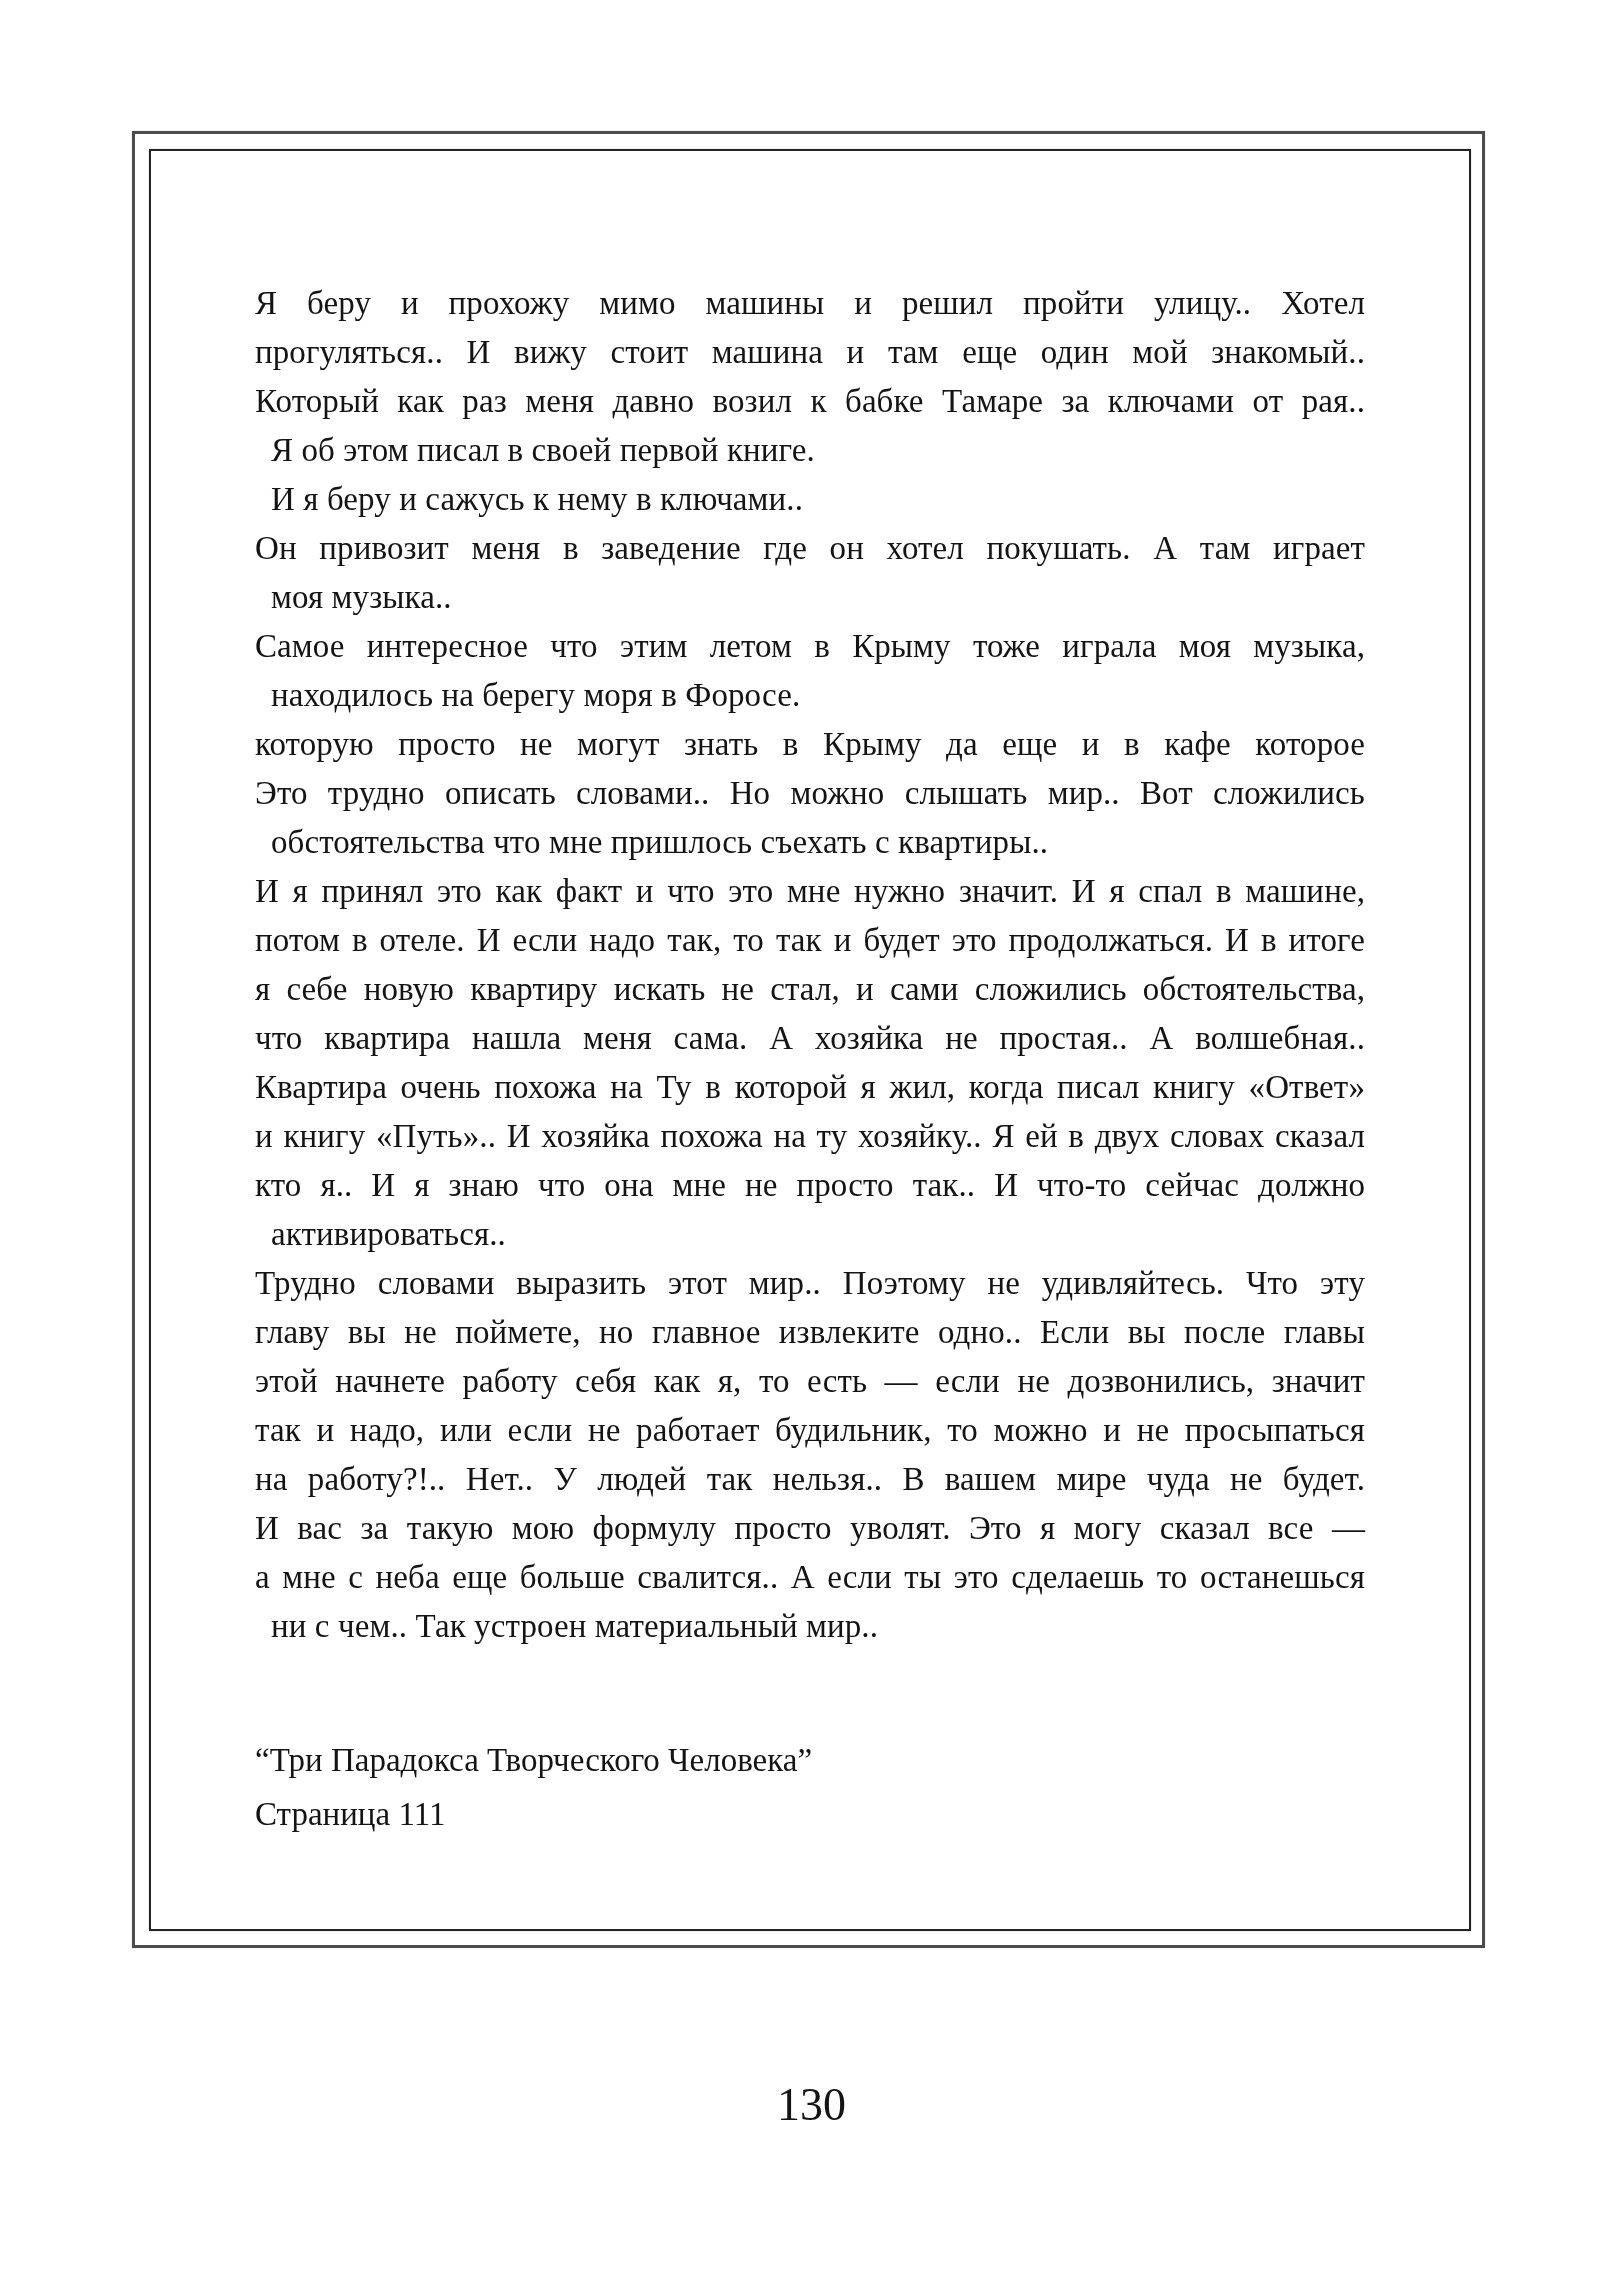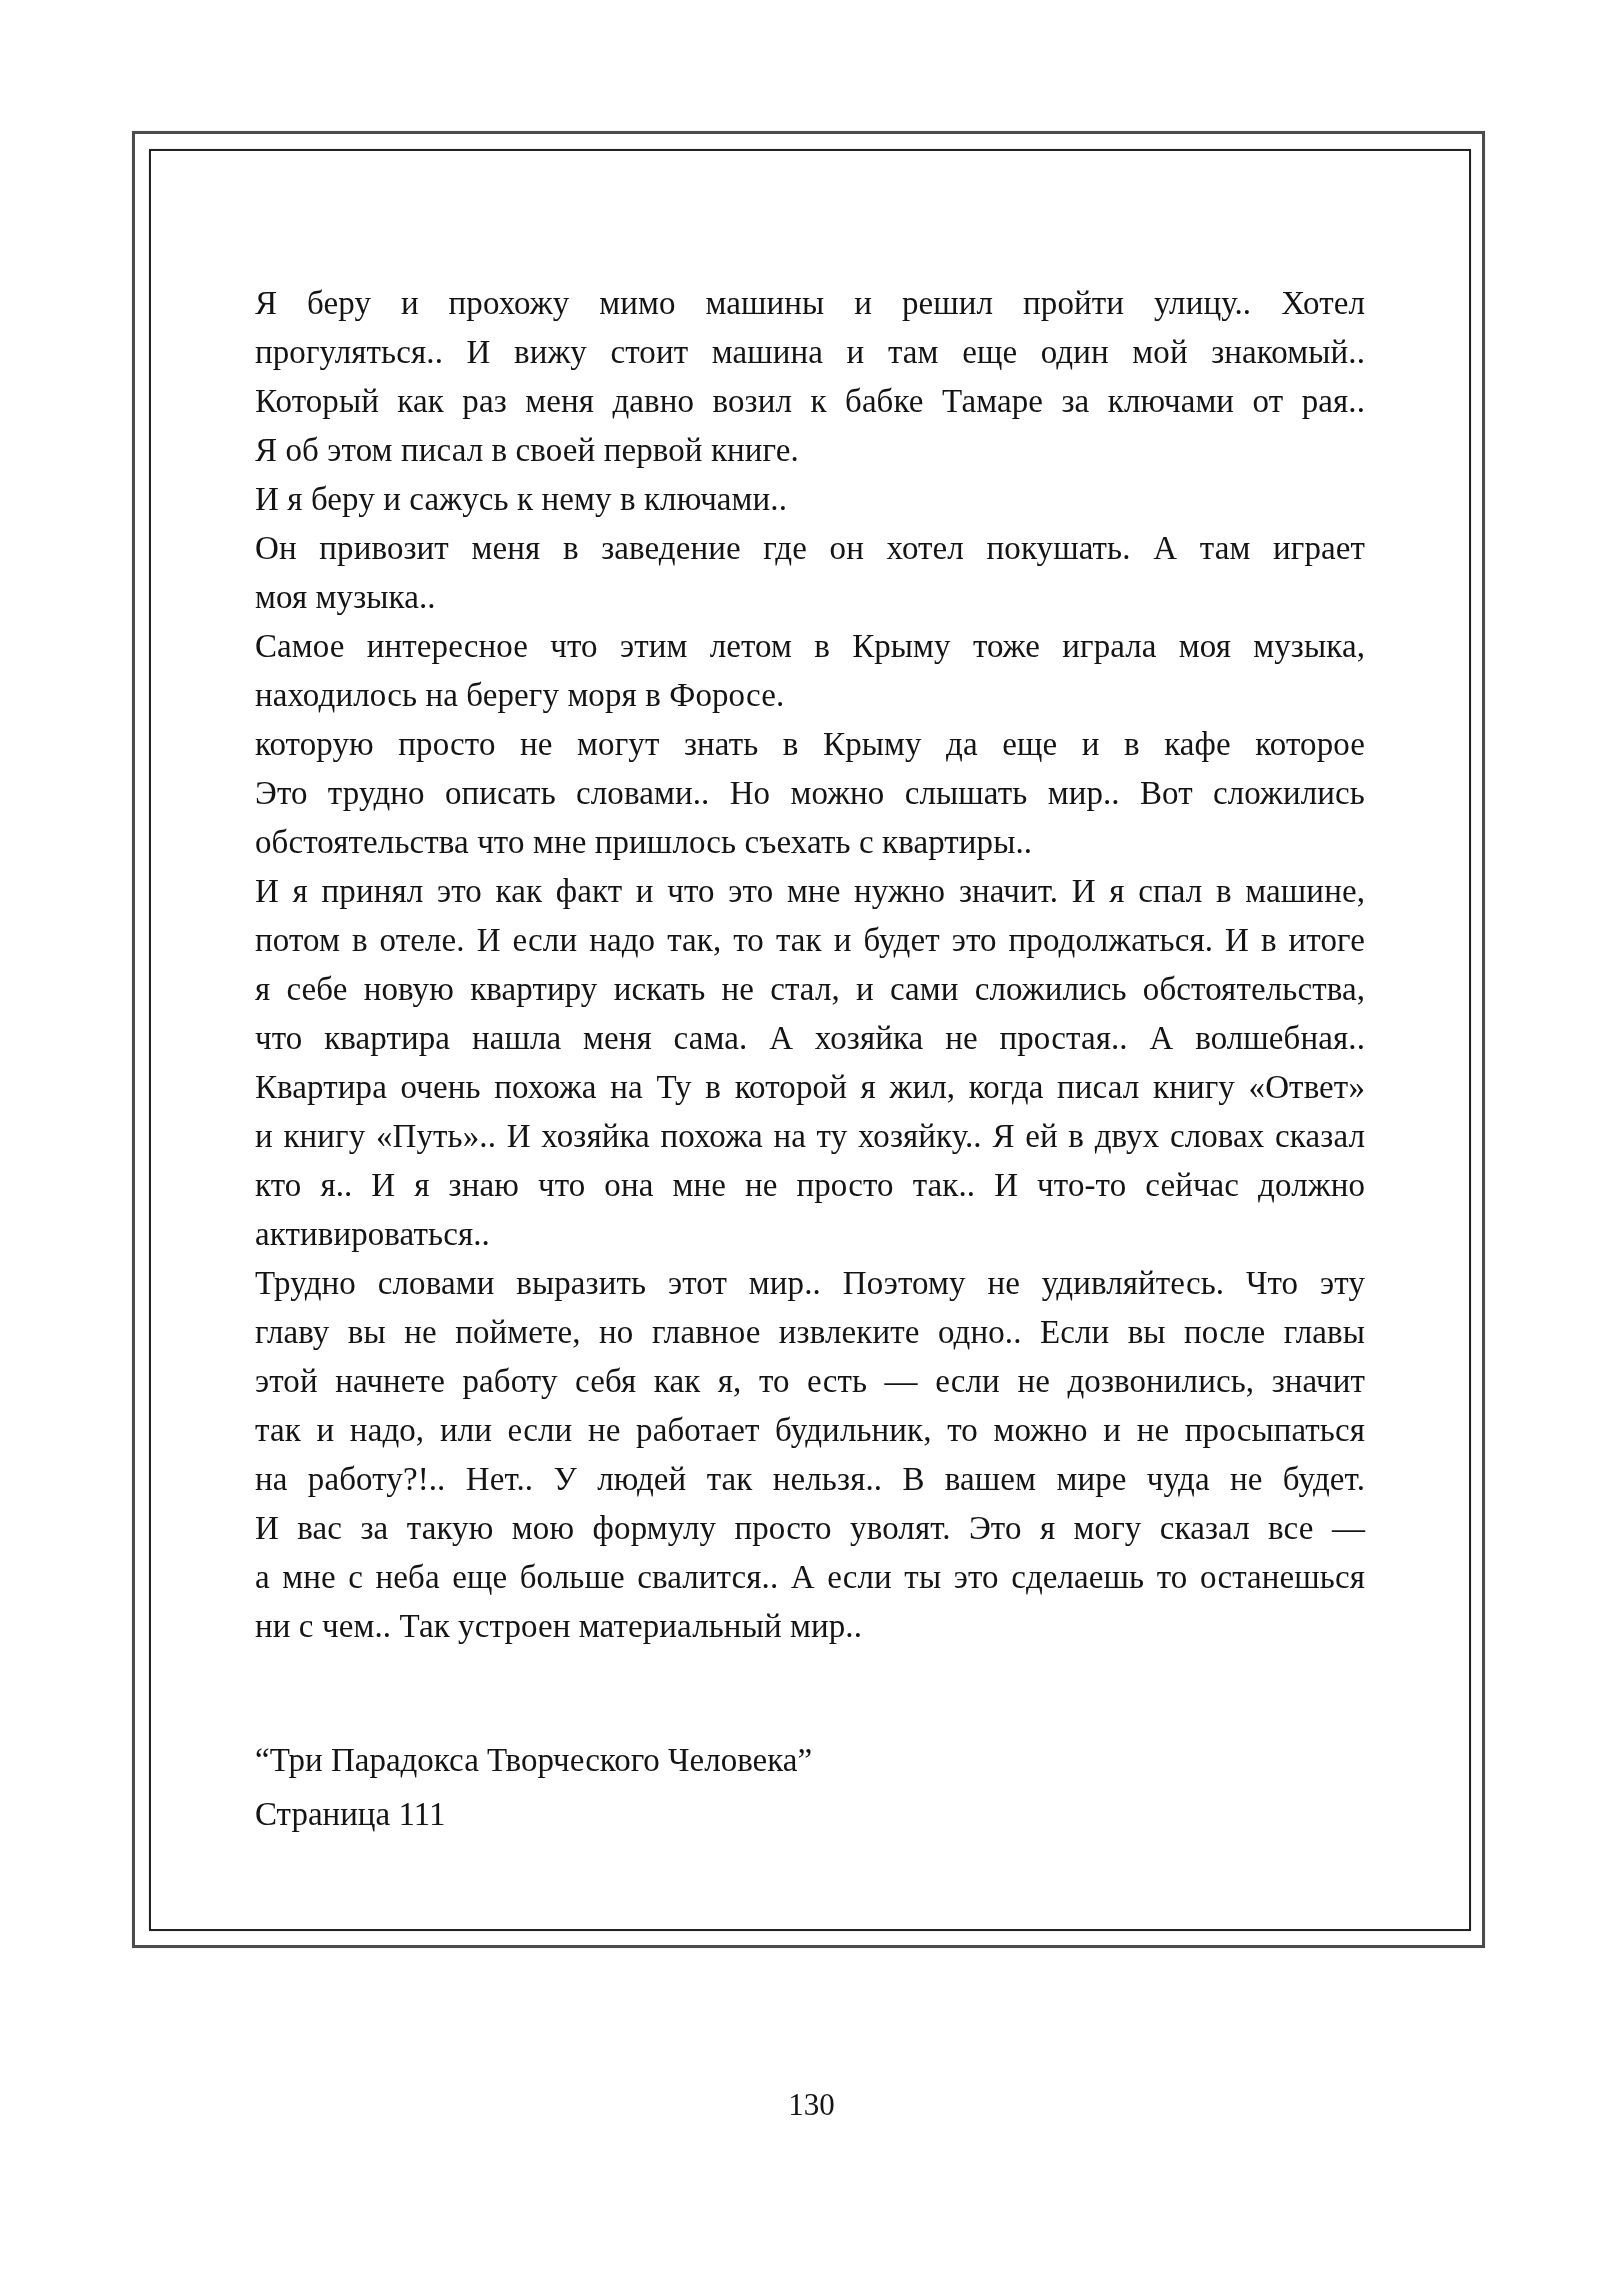--- a/index.html
+++ b/index.html
@@ -46,36 +46,37 @@
     line-height: 49px;
     letter-spacing: 0.1px;
   }
   .line {
     text-align: justify;
     text-align-last: justify;
     white-space: normal;
   }
   .line.para-end {
     text-align-last: left;
+    margin-left: 16px;
   }
   .closing {
     position: absolute;
     left: 255px;
     top: 1733px;
     width: 1110px;
     font-size: 33px;
     line-height: 54px;
   }
   .folio {
     position: absolute;
     left: 0;
     top: 2085px;
     width: 1623px;
     text-align: center;
-    font-size: 31px;
+    font-size: 46px;
     line-height: 39px;
   }
 </style>
 </head>
 <body>
 
 <div class="page">
   <div class="frame frame-outer"></div>
   <div class="frame frame-inner"></div>
 

